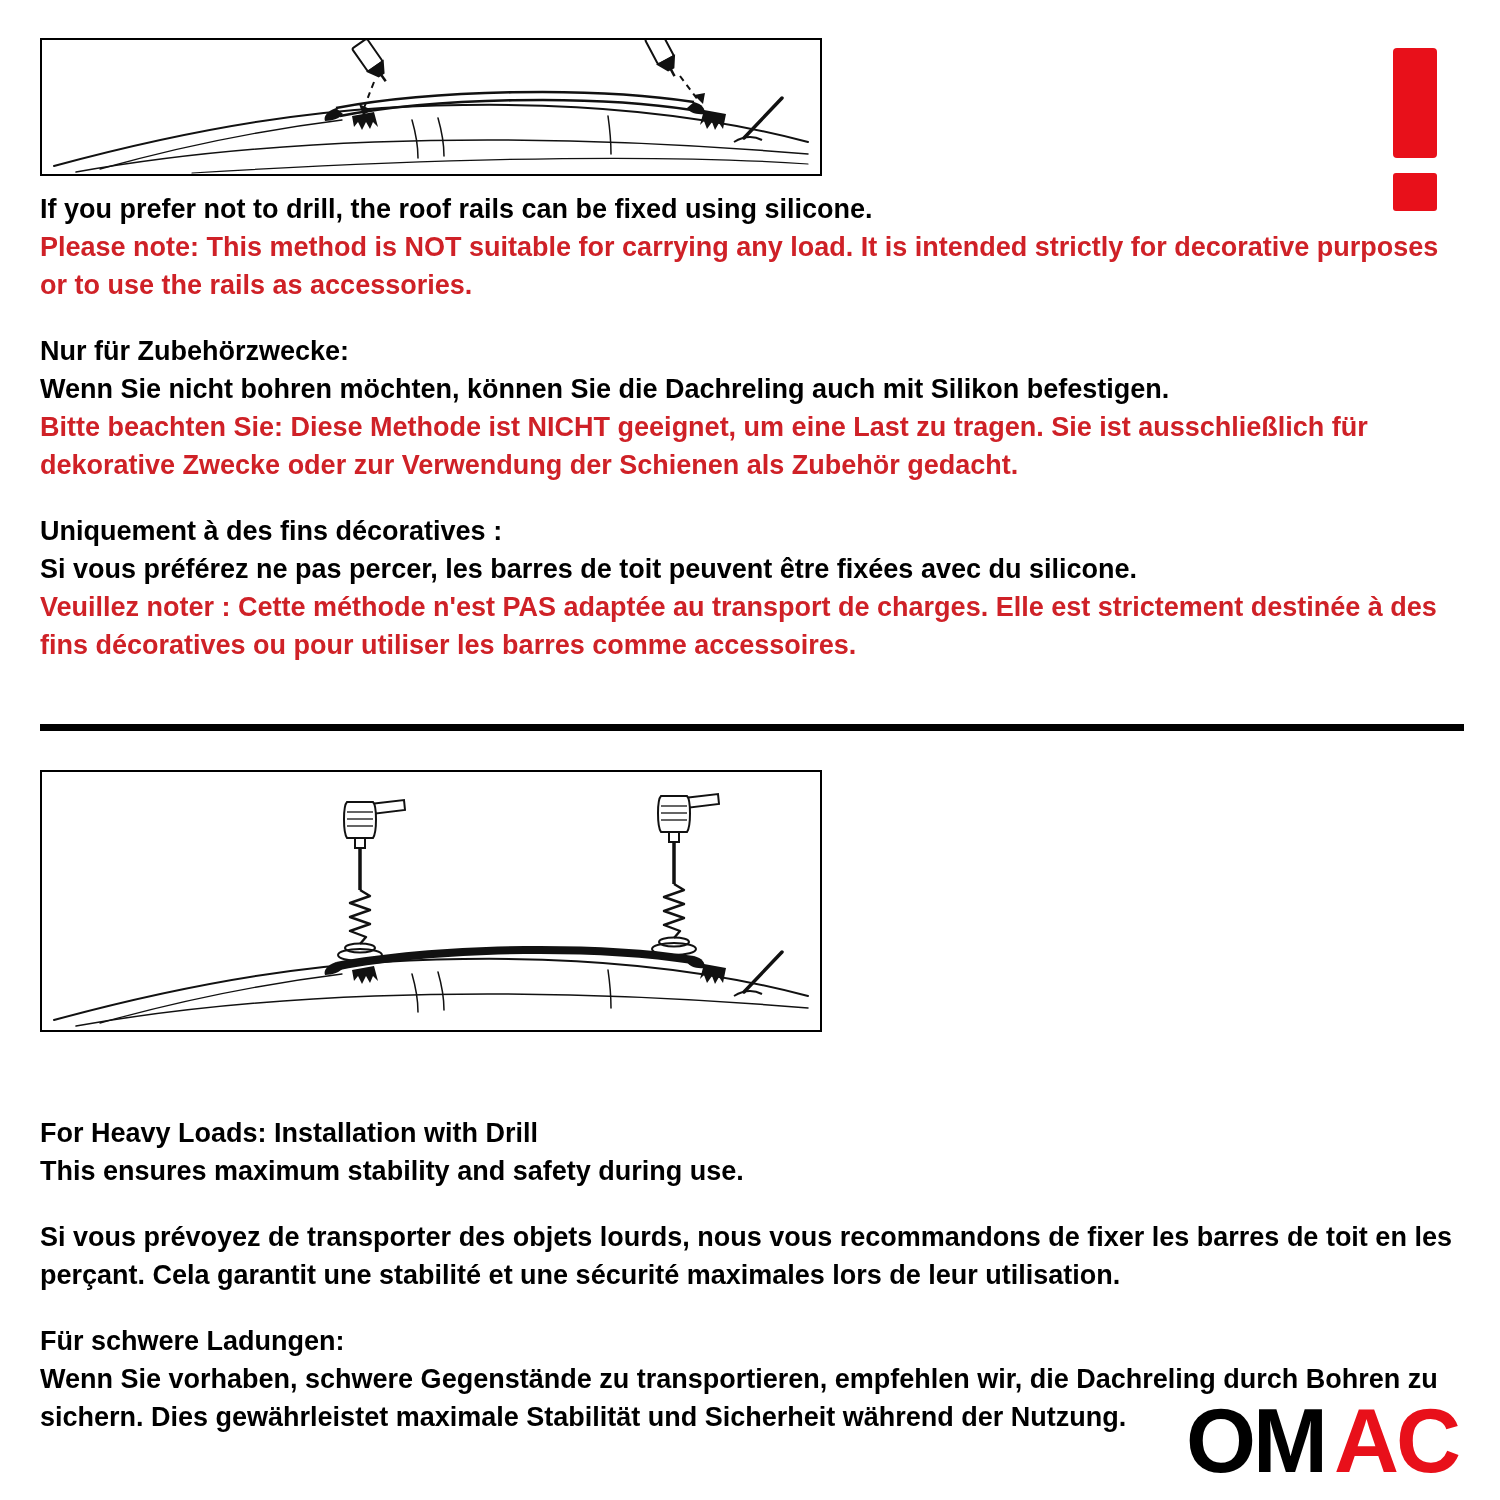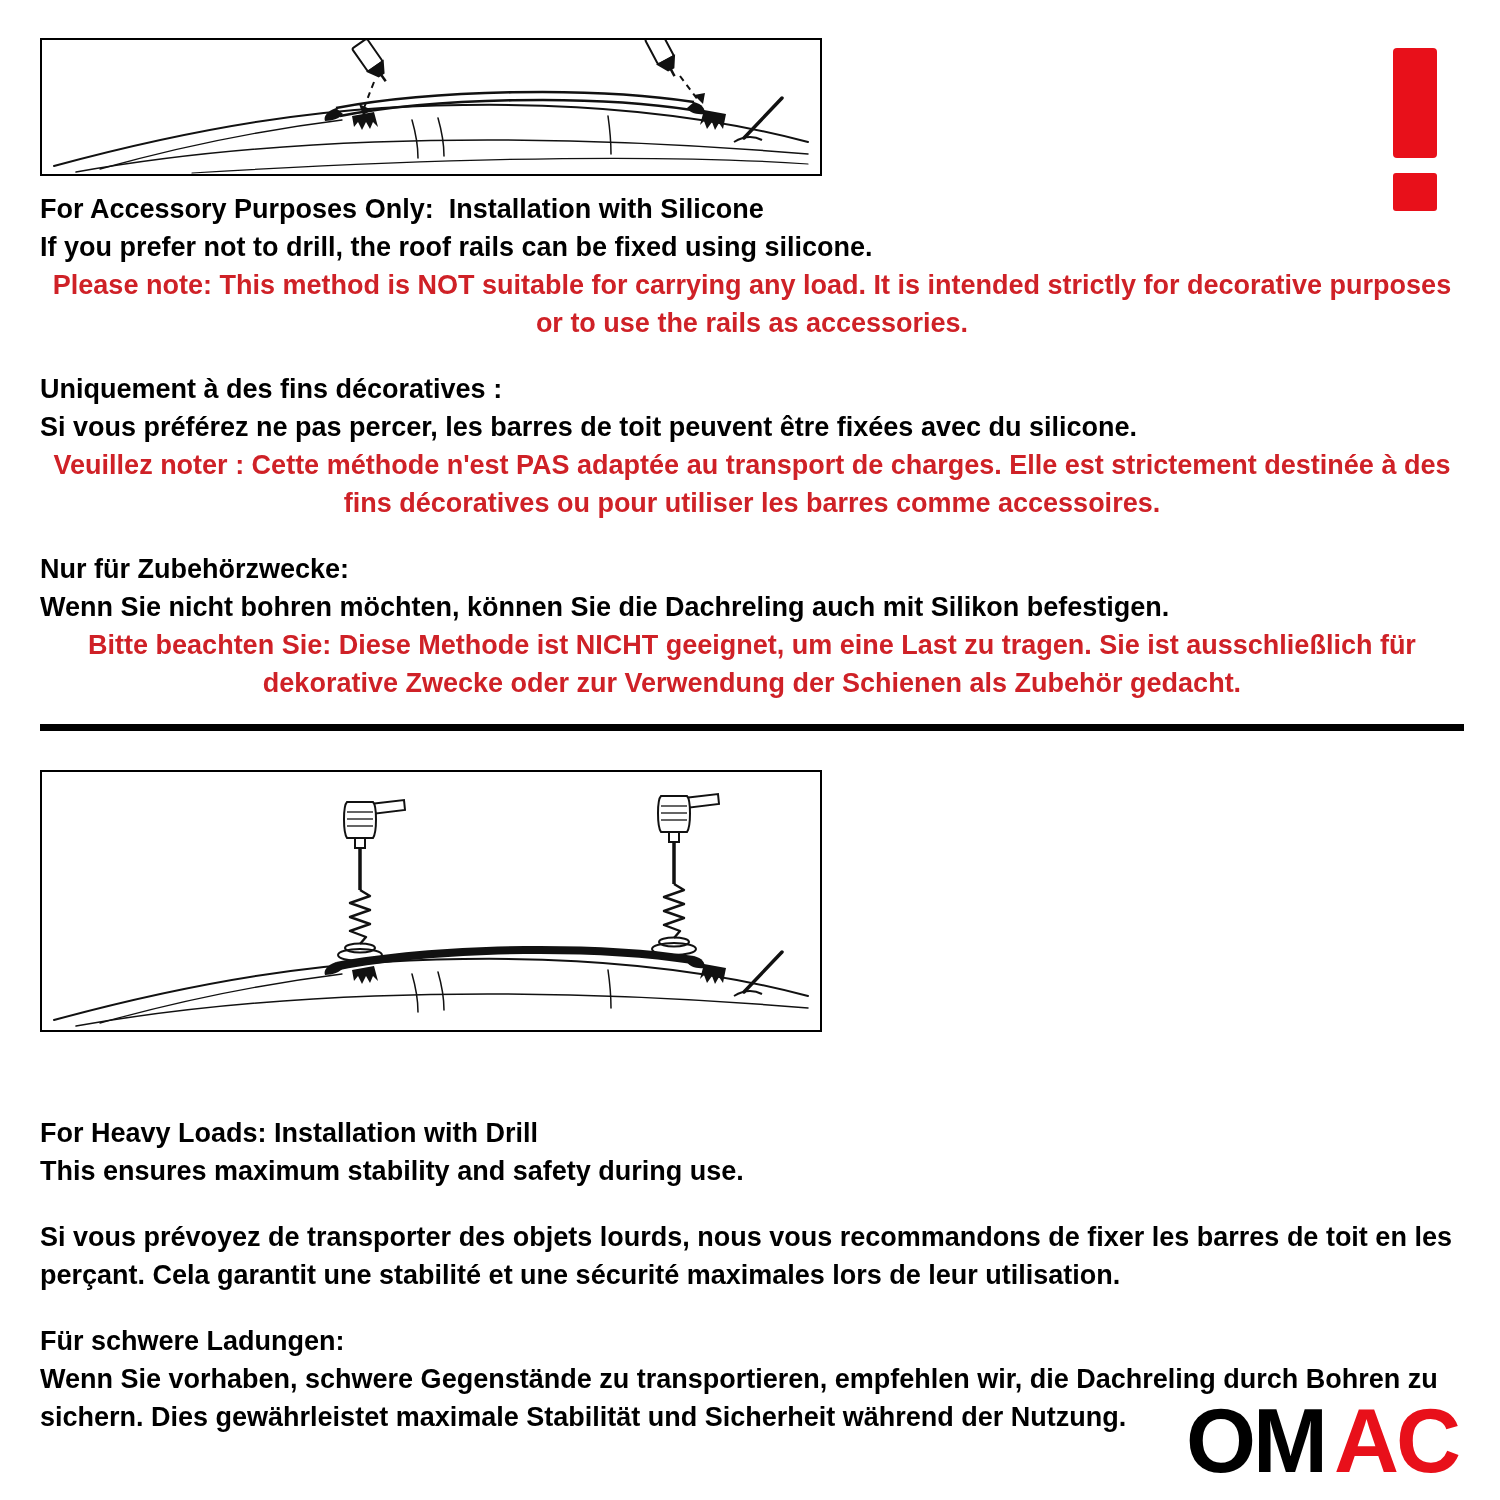--- a/index.html
+++ b/index.html
@@ -27,21 +27,21 @@
   .excl-dot { width: 44px; height: 38px; margin-top: 15px; background: var(--accent-red); border-radius: 3px; }
 
   .text-area {
     position: absolute; left: 40px; width: 1424px;
     font-size: 27px; line-height: 38px; font-weight: bold;
   }
   .ta1 { top: 190px; }
   .ta2 { top: 1114px; }
   .block { margin: 0 0 28px 0; }
   .text-area p { margin: 0; white-space: pre-wrap; }
-  .red { color: var(--text-red); text-align: center; }
+  .red { color: var(--text-red); }
 
   .divider {
     position: absolute; left: 40px; top: 724px;
     width: 1424px; height: 7px; background: #000;
   }
 
   .logo {
     position: absolute; right: 42px; top: 1396px;
     font-size: 90px; line-height: 1; font-weight: bold;
     letter-spacing: -3px;
@@ -95,33 +95,32 @@
     </svg>
   </div>
 
   <div class="exclamation">
     <div class="excl-bar"></div>
     <div class="excl-dot"></div>
   </div>
 
   <div class="text-area ta1">
     <div class="block">
-      <p>For Accessory Purposes Only:  Installation with Silicone</p>
       <p>If you prefer not to drill, the roof rails can be fixed using silicone.</p>
       <p class="red">Please note: This method is NOT suitable for carrying any load. It is intended strictly for decorative purposes or to use the rails as accessories.</p>
+    </div>
+    <div class="block">
+      <p>Nur für Zubehörzwecke:</p>
+      <p>Wenn Sie nicht bohren möchten, können Sie die Dachreling auch mit Silikon befestigen.</p>
+      <p class="red">Bitte beachten Sie: Diese Methode ist NICHT geeignet, um eine Last zu tragen. Sie ist ausschließlich für dekorative Zwecke oder zur Verwendung der Schienen als Zubehör gedacht.</p>
     </div>
     <div class="block">
       <p>Uniquement à des fins décoratives :</p>
       <p>Si vous préférez ne pas percer, les barres de toit peuvent être fixées avec du silicone.</p>
       <p class="red">Veuillez noter : Cette méthode n'est PAS adaptée au transport de charges. Elle est strictement destinée à des fins décoratives ou pour utiliser les barres comme accessoires.</p>
-    </div>
-    <div class="block">
-      <p>Nur für Zubehörzwecke:</p>
-      <p>Wenn Sie nicht bohren möchten, können Sie die Dachreling auch mit Silikon befestigen.</p>
-      <p class="red">Bitte beachten Sie: Diese Methode ist NICHT geeignet, um eine Last zu tragen. Sie ist ausschließlich für dekorative Zwecke oder zur Verwendung der Schienen als Zubehör gedacht.</p>
     </div>
   </div>
 
   <div class="divider"></div>
 
   <div class="figure fig2">
     <svg viewBox="0 0 778 258" xmlns="http://www.w3.org/2000/svg">
       <defs>
         <g id="drivertool">
           <path d="M10,6 L44,2 L45,12 L12,16 Z" fill="#fff" stroke="#111" stroke-width="2"></path>

